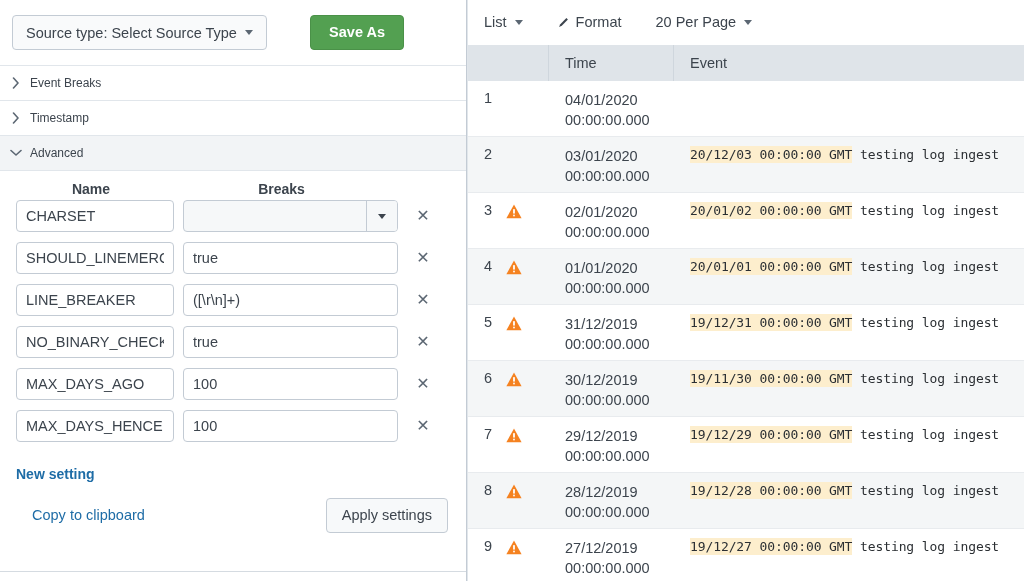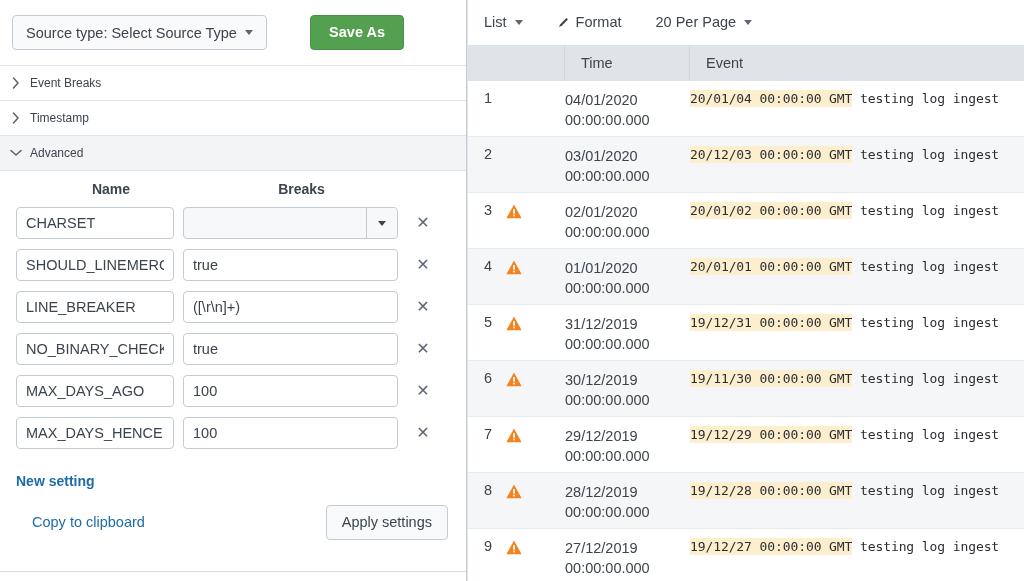--- a/index.html
+++ b/index.html
@@ -106,22 +106,22 @@
     flex: 1;
     overflow: hidden;
     padding-top: 10px;
     position: relative;
   }
   .col-heads {
     display: flex;
     font-size: 14px;
     font-weight: bold;
     color: #3c444d;
-    padding-left: 28px;
-    margin-bottom: 10px;
+    padding-left: 8px;
+    margin-bottom: 3px;
   }
   .col-heads .h-name { width: 166px; text-align: center; }
   .col-heads .h-value { width: 215px; text-align: center; }
 
   .setting-row {
     display: flex;
     align-items: center;
     padding-left: 16px;
     margin-bottom: 10px;
   }
@@ -259,21 +259,20 @@
   }
 
   .evt-table { flex: 1; overflow: hidden; }
   .evt-head {
     display: flex;
     background: #dfe4e9;
     height: 36px;
     align-items: center;
     font-size: 14.5px;
     color: #3c444d;
-    padding-left: 16px;
   }
   .c-num  { width: 38px; flex: none; box-sizing: border-box; }
   .c-warn { width: 43px; flex: none; box-sizing: border-box; }
   .c-time { width: 125px; flex: none; box-sizing: border-box; }
   .c-evt  { flex: 1; box-sizing: border-box; }
   .evt-head .c-num  { border-right: none; }
   .evt-head .c-warn { border-right: 1px solid #cfd6dd; height: 36px; }
   .evt-head .c-time {
     border-right: 1px solid #cfd6dd;
     height: 36px;
@@ -459,21 +458,20 @@
         <div class="c-num"></div>
         <div class="c-warn"></div>
         <div class="c-time">Time</div>
         <div class="c-evt">Event</div>
       </div>
       <div id="evt-body">
           <div class="evt-row">
             <div class="c-num">1</div>
             <div class="c-warn"></div>
             <div class="c-time"><span>04/01/2020</span><br><span>00:00:00.000</span></div>
-            <div class="c-evt"><span class="evt-line"><span class="ts-hl">20/01/04 00:00:00 GMT</span> <span>testing log ingest</span></span></div>
           </div>
           <div class="evt-row alt">
             <div class="c-num">2</div>
             <div class="c-warn"></div>
             <div class="c-time"><span>03/01/2020</span><br><span>00:00:00.000</span></div>
             <div class="c-evt"><span class="evt-line"><span class="ts-hl">20/12/03 00:00:00 GMT</span> <span>testing log ingest</span></span></div>
           </div>
           <div class="evt-row">
             <div class="c-num">3</div>
             <div class="c-warn">

